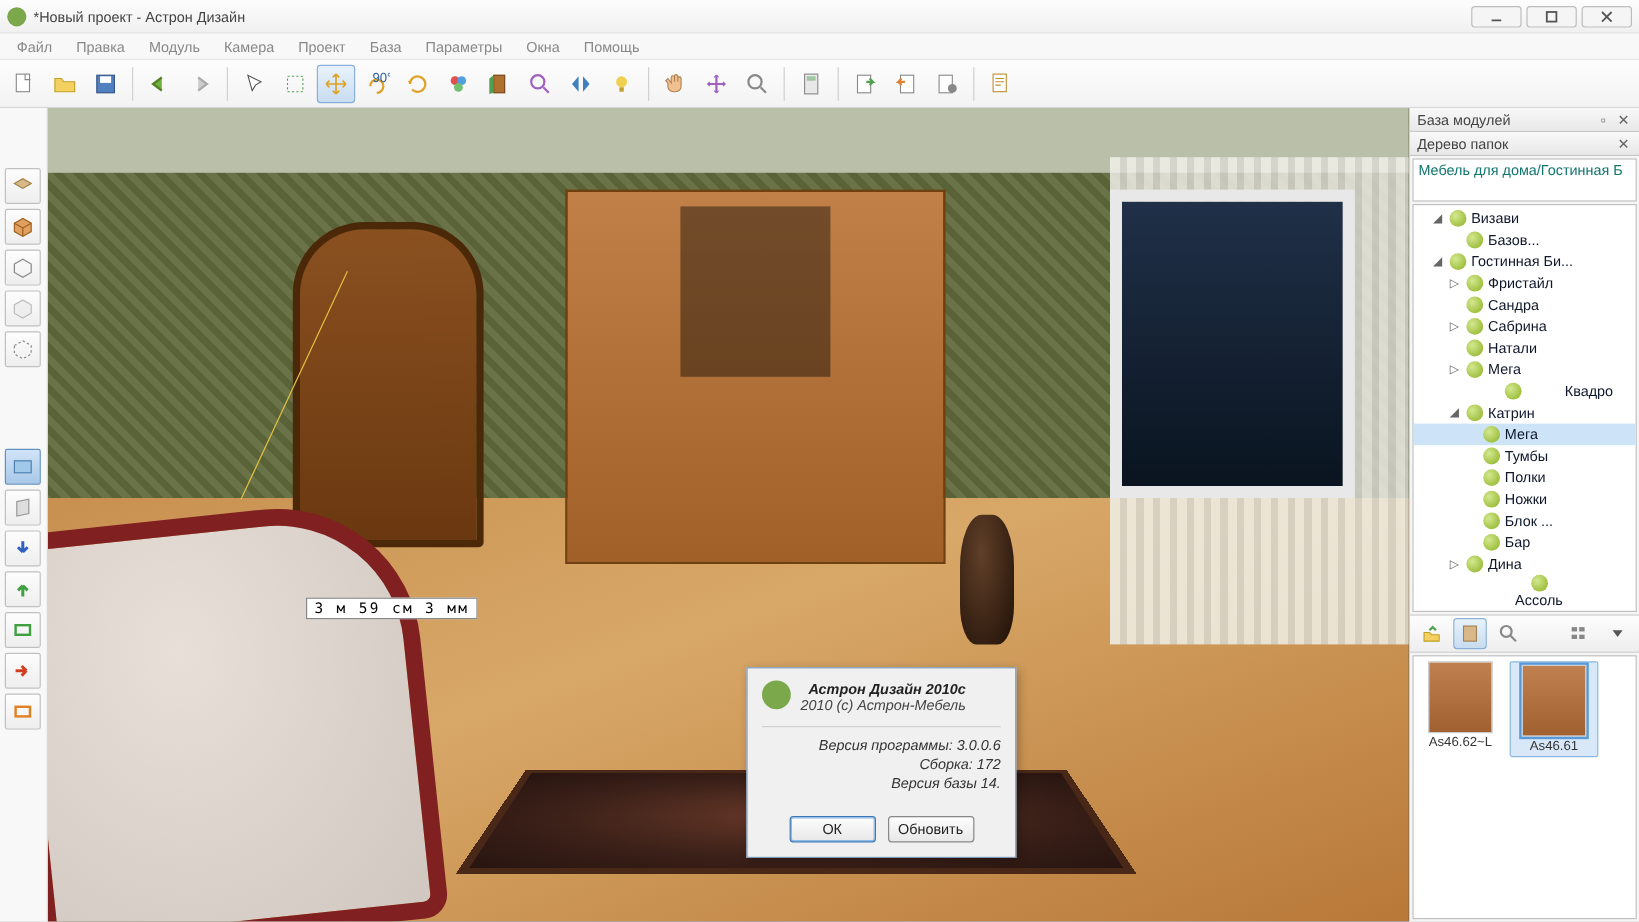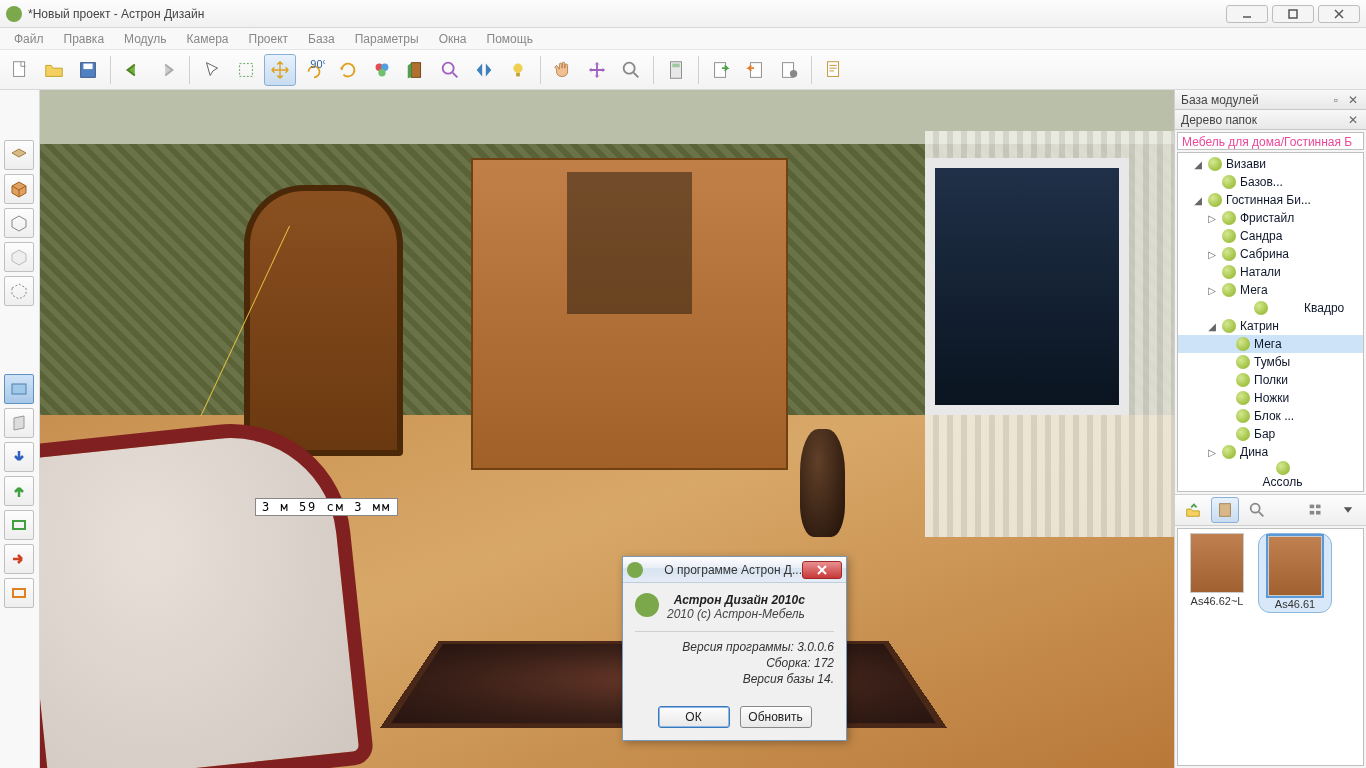--- a/index.html
+++ b/index.html
@@ -53,36 +53,36 @@
 .dialog-body .d-line{color:#333;margin-bottom:2px;}
 .dialog-btns{display:flex;gap:10px;justify-content:center;padding:8px 0 12px;}
 .dlg-btn{min-width:72px;height:22px;border:1px solid #888;border-radius:3px;background:linear-gradient(#fdfdfd,#e8e8e8);display:flex;align-items:center;justify-content:center;color:#222;}
 .dlg-btn.primary{border:1px solid #3a78b8;box-shadow:0 0 0 1px #8ab8e8 inset;}
 
 
 .right-panel{width:192px;background:#f5f5f5;border-left:1px solid #d0d0d0;display:flex;flex-direction:column;}
 .panel-header{height:20px;background:linear-gradient(#f8f8f8,#e8e8e8);border-bottom:1px solid #c8c8c8;display:flex;align-items:center;padding:0 6px;color:#444;}
 .panel-header .spacer{flex:1;}
 .panel-header .ph-btn{width:14px;height:14px;display:flex;align-items:center;justify-content:center;color:#666;margin-left:3px;}
-.breadcrumb{height:18px;background:#fff;border:1px solid #c0c0c0;margin:2px;padding:2px 4px;color:#ec4899;white-space:nowrap;overflow:hidden;}
+.breadcrumb{height:36px;background:#fff;border:1px solid #c0c0c0;margin:2px;padding:2px 4px;color:#0f766e;white-space:nowrap;overflow:hidden;}
 .tree{flex:0 0 340px;background:#fff;border:1px solid #c0c0c0;margin:0 2px 2px 2px;overflow-y:auto;overflow-x:hidden;padding:2px 0;}
 .tree-row{display:flex;align-items:center;height:18px;padding-right:4px;white-space:nowrap;}
 .tree-row.sel{background:#cde4f8;}
 .tree-exp{width:12px;text-align:center;color:#666;font-size:10px;}
 .tree-icon{width:14px;height:14px;background:radial-gradient(circle at 35% 35%,#d4e890,#8ab020);border-radius:50%;margin:0 4px;flex-shrink:0;}
 .tree-label{color:#0f172a;}
 .thumb-toolbar{height:32px;background:linear-gradient(#fdfdfd,#eee);border-top:1px solid #d0d0d0;border-bottom:1px solid #d0d0d0;display:flex;align-items:center;padding:0 4px;gap:4px;}
 .thumb-toolbar .tt-btn{width:28px;height:26px;border:1px solid transparent;border-radius:3px;display:flex;align-items:center;justify-content:center;}
 .thumb-toolbar .tt-btn.sel{border-color:#8ab0d8;background:linear-gradient(#e8f2fc,#c8dcf0);}
 .thumb-toolbar .tt-sep{flex:1;}
 .thumbs{flex:1;background:#fff;border:1px solid #c0c0c0;margin:2px;overflow-y:auto;padding:4px;display:flex;flex-wrap:wrap;align-content:flex-start;gap:6px;}
 .thumb{width:70px;display:flex;flex-direction:column;align-items:center;}
 .thumb-img{width:54px;height:60px;background:linear-gradient(#c08050,#a06030);border:1px solid #ccc;}
 .thumb.sel .thumb-img{outline:2px solid #5a9ad8;}
-.thumb.sel{background:#d8e8f8;border:1px solid #8ab8e0;border-radius:12px;padding:2px;width:74px;}
+.thumb.sel{background:#d8e8f8;border:1px solid #8ab8e0;border-radius:2px;padding:2px;width:74px;}
 .thumb-label{font-size:11px;color:#333;margin-top:2px;}
 
 
 .scene{position:absolute;inset:0;}
 .floor{position:absolute;left:0;right:0;bottom:0;height:52%;background:linear-gradient(160deg,#c89050 0%,#d8a868 40%,#b87838 100%);}
 .ceiling{position:absolute;left:0;right:0;top:0;height:8%;background:#babfaa;}
 .wall{position:absolute;left:0;right:0;top:0;height:60%;background:repeating-linear-gradient(45deg,#5a6238,#5a6238 6px,#6a7248 6px,#6a7248 12px);}
 .carpet{position:absolute;left:30%;bottom:6%;width:50%;height:28%;background:radial-gradient(ellipse at center,#683828 0%,#3a2018 60%,#281410 100%);transform:perspective(600px) rotateX(55deg);transform-origin:bottom center;border:8px solid #4a2818;}
 .door{position:absolute;left:18%;top:14%;width:14%;height:40%;background:linear-gradient(#8a5020,#6a3810);border:6px solid #4a2808;border-radius:60px 60px 4px 4px;}
 .wardrobe{position:absolute;left:38%;top:10%;width:28%;height:46%;background:linear-gradient(#c08048,#a06028);border:2px solid #704010;}
@@ -352,30 +352,20 @@
       <div class="wardrobe"></div>
       <div class="curtain"></div>
       <div class="window"></div>
       <div class="vase"></div>
       <div class="lamp-line"></div>
       <div class="sofa"></div>
     </div>
     <div class="measure-label">3 м 59 см 3 мм</div>
 
     <div class="dialog">
-      <div class="dialog-title">
-        <div class="d-icon"></div>
-        <div class="d-label">О программе Астрон Д...</div>
-        <div class="d-close">
-            <svg viewBox="0 0 10 10">
-              <line x1="1" y1="1" x2="9" y2="9"></line>
-              <line x1="9" y1="1" x2="1" y2="9"></line>
-            </svg>
-          </div>
-      </div>
       <div class="dialog-body">
         <div class="d-head">
           <div class="d-head-icon"></div>
           <div>
             <div class="d-name">Астрон Дизайн 2010с</div>
             <div class="d-copy">2010 (с) Астрон-Мебель</div>
           </div>
         </div>
         <hr>
         <div class="d-line"><span>Версия программы:</span> <span>3.0.0.6</span></div>

